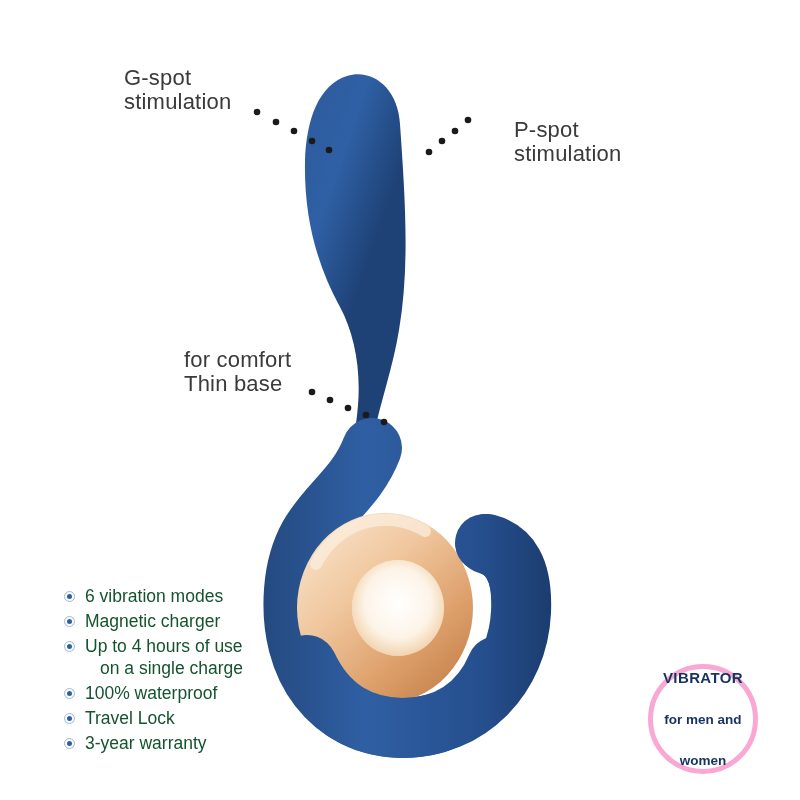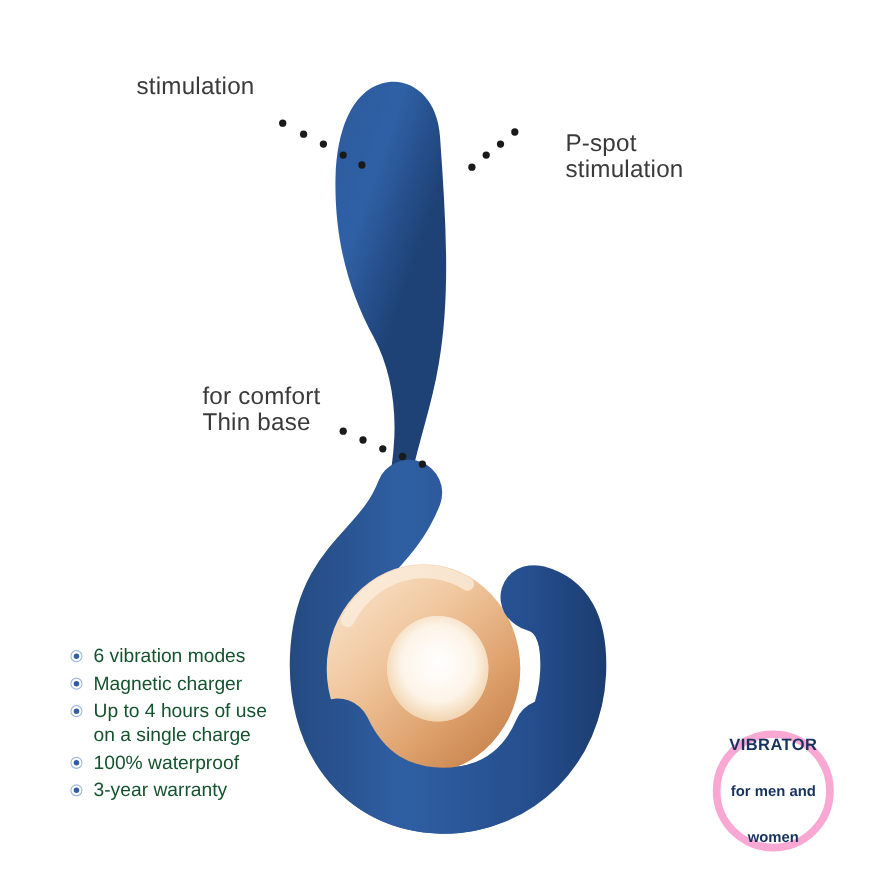--- a/index.html
+++ b/index.html
@@ -44,32 +44,32 @@
   .bullet::after{
     content:"";
     position:absolute;
     left:50%;top:50%;
     width:5px;height:5px;
     margin:-2.5px 0 0 -2.5px;
     border-radius:50%;
     background:#2e5fa3;
   }
   .feature-cont{
-    margin-left:21px;
+    margin-left:36px;
     margin-top:-3px;
     margin-bottom:5px;
     line-height:20px;
   }
   .badge{
     position:absolute;
     left:648px;top:664px;
     width:110px;height:110px;
     box-sizing:border-box;
     border-radius:50%;
-    border:7px solid #f9a8d4;
+    border:5px solid #f9a8d4;
     background:#ffffff;
     display:flex;
     flex-direction:column;
     align-items:center;
     justify-content:center;
     text-align:center;
     color:#16335f;
     font-weight:bold;
   }
   .badge .b1{font-size:15px;letter-spacing:.4px;line-height:18px;}
@@ -154,20 +154,21 @@
     <g fill="#1a1a1a">
       <circle cx="312" cy="392" r="3.3"></circle>
       <circle cx="330" cy="400" r="3.3"></circle>
       <circle cx="348" cy="408" r="3.3"></circle>
       <circle cx="366" cy="415" r="3.3"></circle>
       <circle cx="384" cy="422" r="3.3"></circle>
     </g>
   </svg>
 
   <div class="callout" style="left:124px;top:66px;">
+    <span>G-spot</span>
     <span>stimulation</span>
   </div>
 
   <div class="callout" style="left:514px;top:82px;margin-top:36px;">
     <span>P-spot</span>
     <span>stimulation</span>
   </div>
 
   <div class="callout" style="left:184px;top:348px;">
     <span>for comfort</span>
@@ -184,20 +185,24 @@
       <span>Magnetic charger</span>
     </div>
     <div class="feature-row">
       <span class="bullet"></span>
       <span>Up to 4 hours of use</span>
     </div>
     <div class="feature-cont">on a single charge</div>
     <div class="feature-row">
       <span class="bullet"></span>
       <span>100% waterproof</span>
+    </div>
+    <div class="feature-row">
+      <span class="bullet"></span>
+      <span>Travel Lock</span>
     </div>
     <div class="feature-row">
       <span class="bullet"></span>
       <span>3-year warranty</span>
     </div>
   </div>
 
   <div class="badge">
     <div class="b1">VIBRATOR</div>
     <div class="b2">for men and</div>

